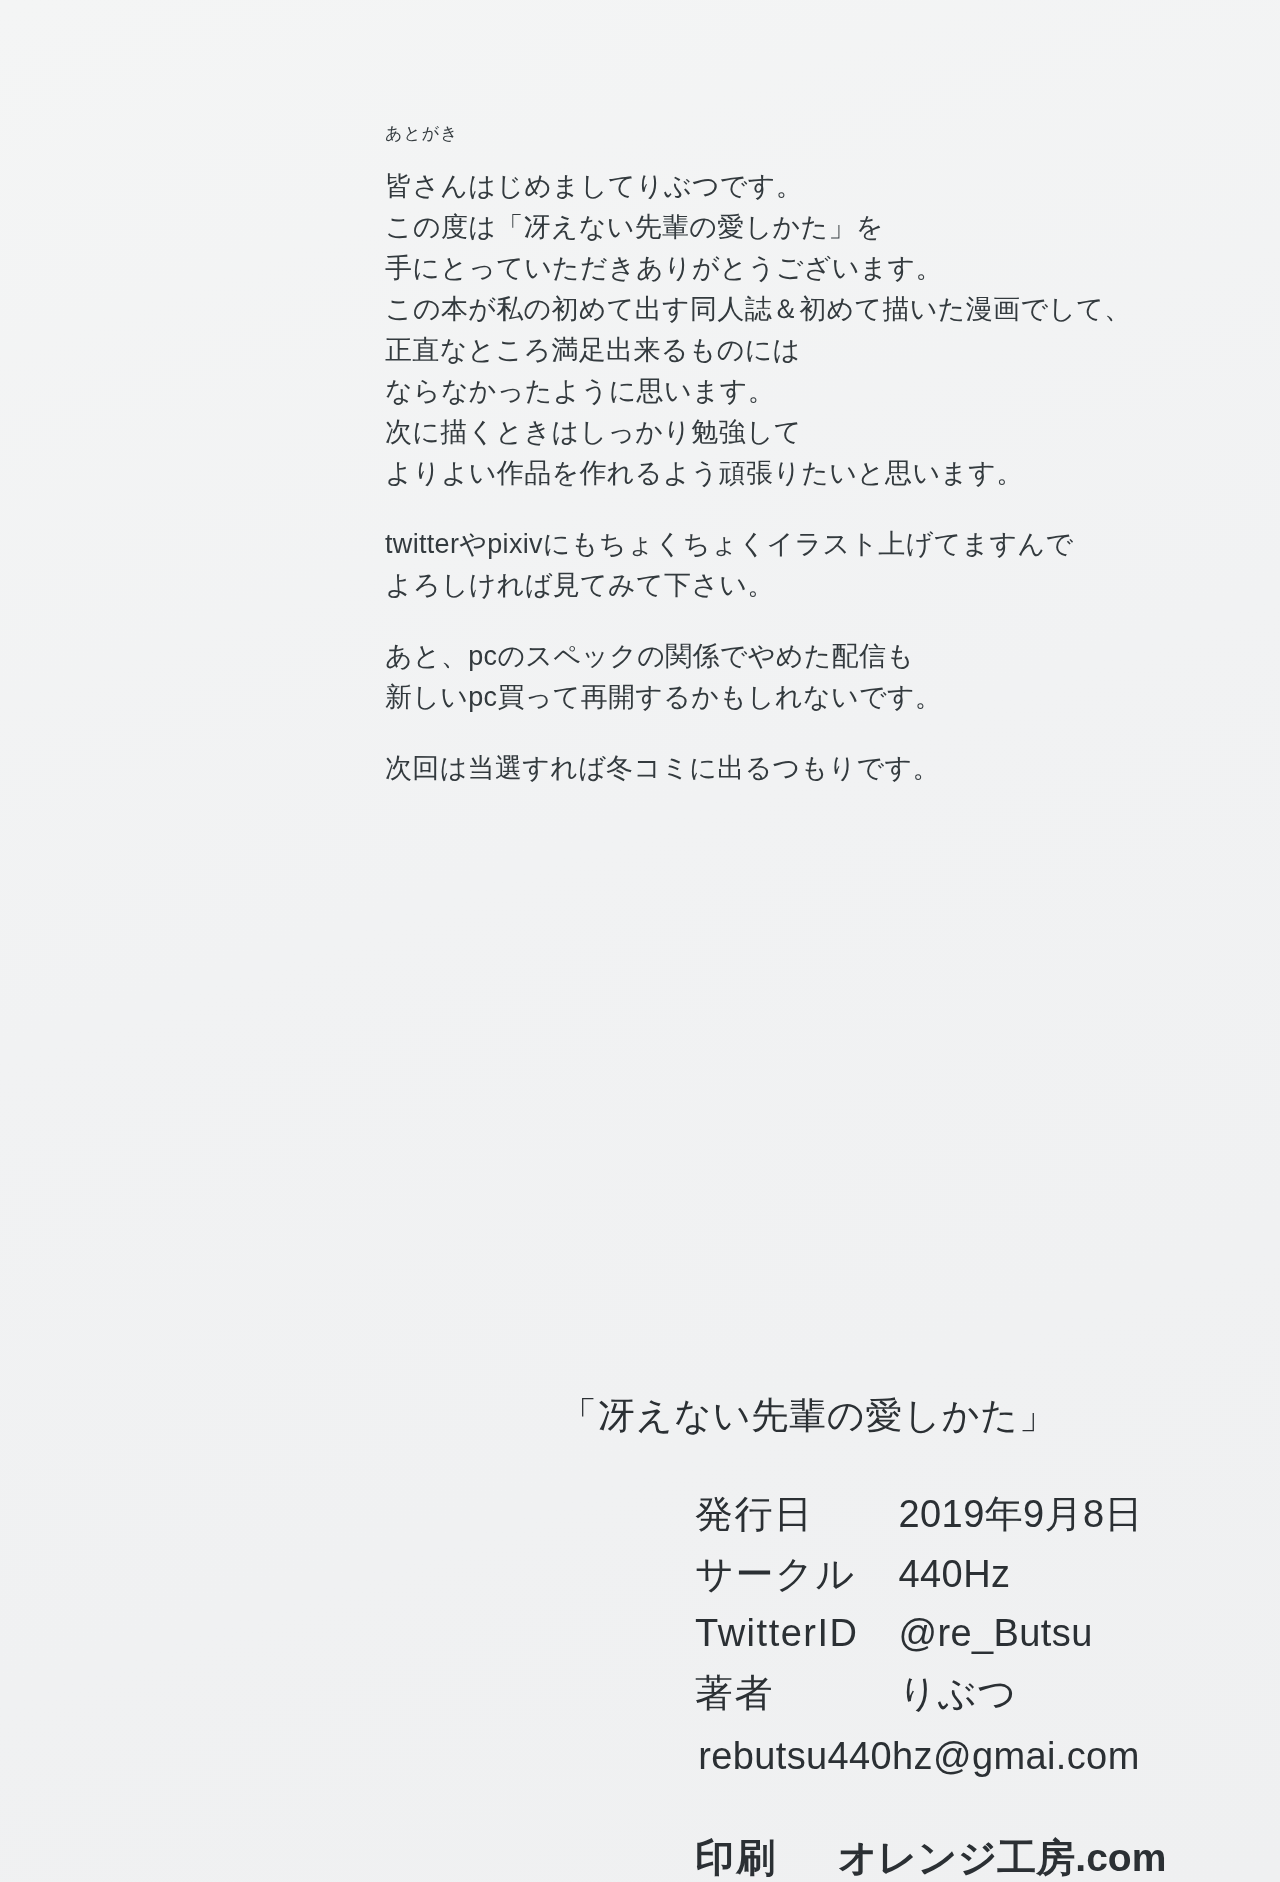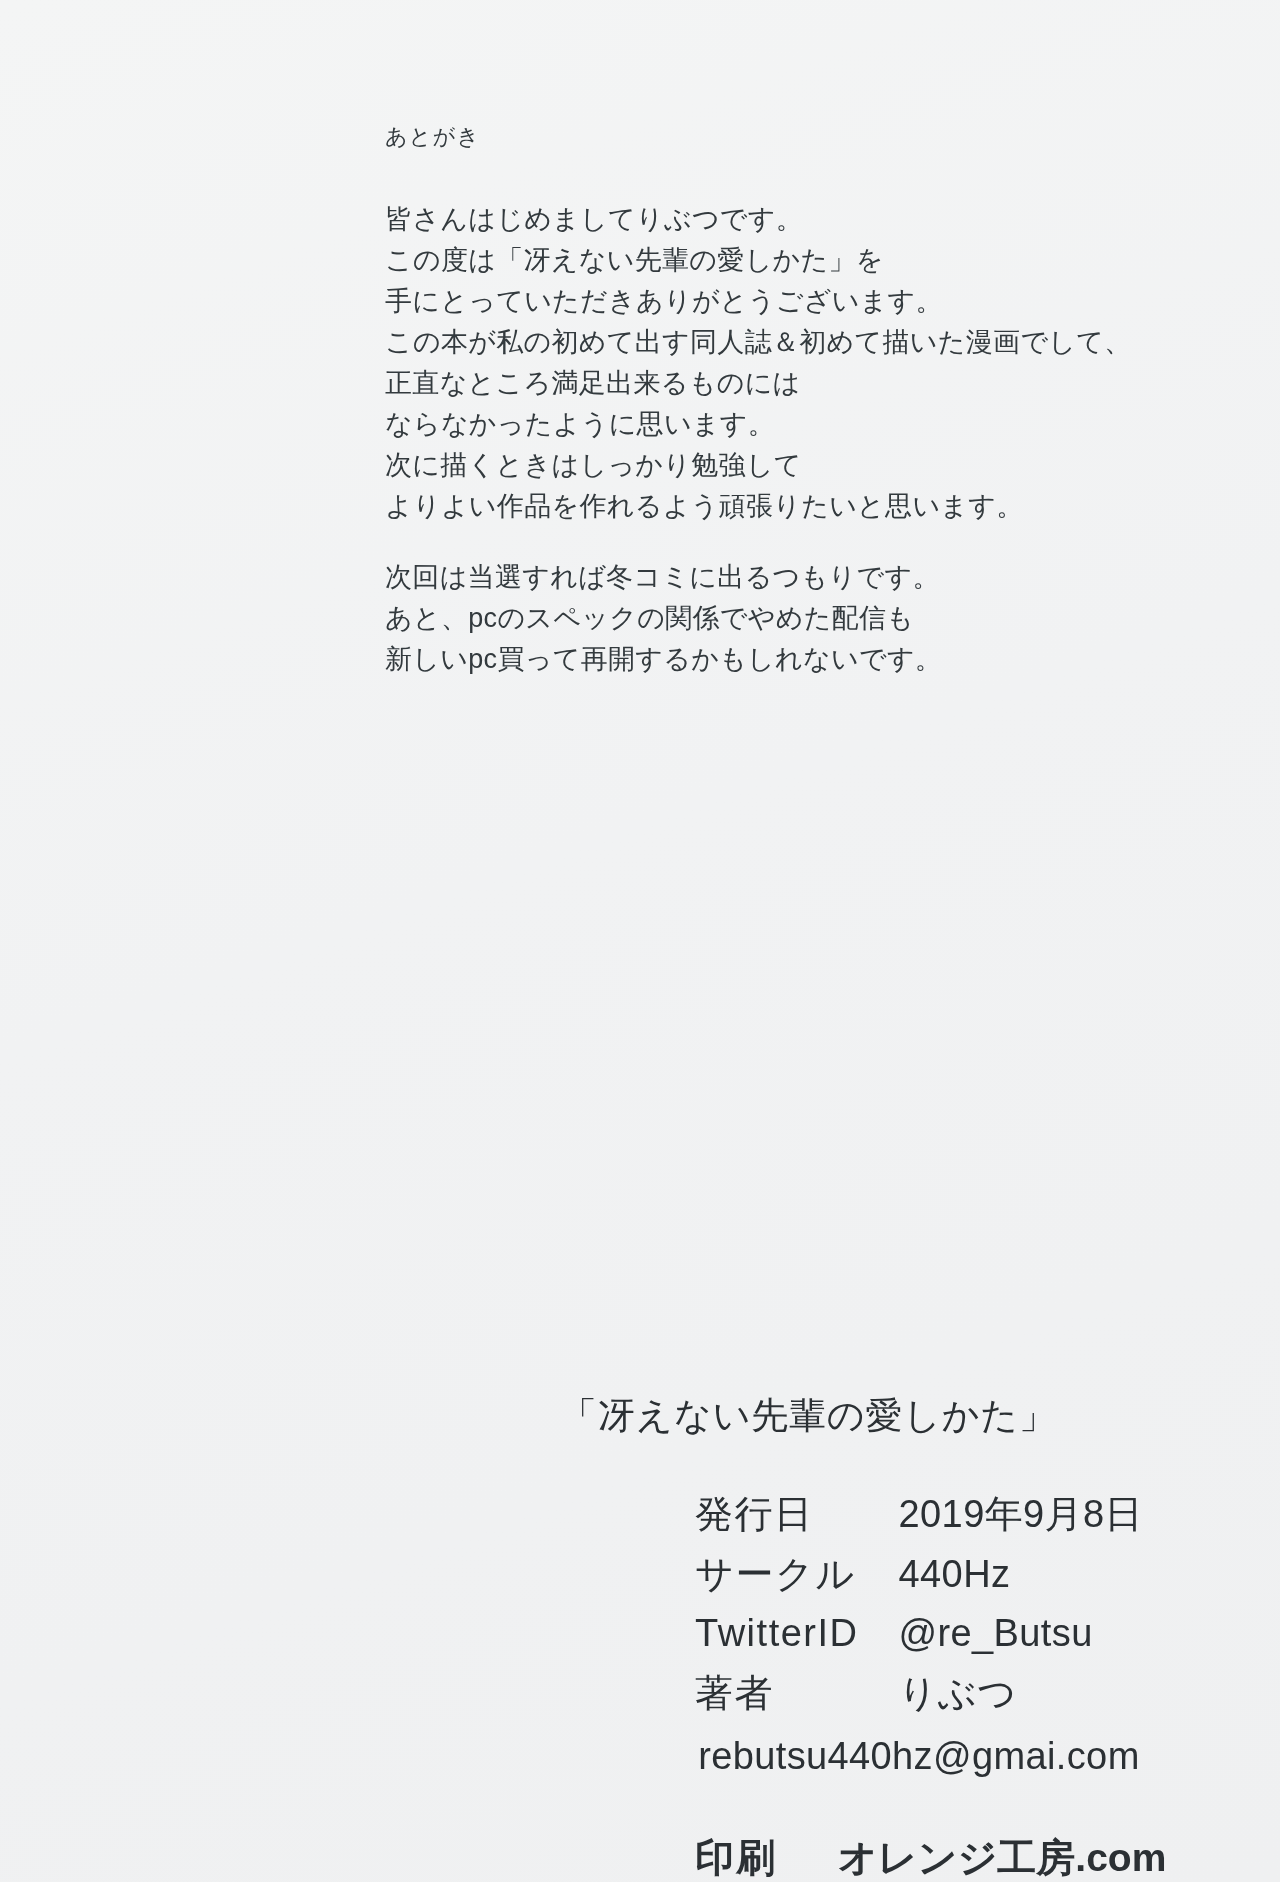--- a/index.html
+++ b/index.html
@@ -20,25 +20,25 @@
     inset: 0;
     background: linear-gradient(160deg, #f4f5f5 0%, #f1f2f3 45%, #eff0f1 100%);
   }
   .afterword {
     position: absolute;
     left: 385px;
     top: 122px;
     width: 780px;
   }
   .afterword-title {
-    font-size: 22px;
+    font-size: 17px;
     line-height: 1.4;
     color: #333a3e;
     letter-spacing: 0.06em;
-    margin-bottom: 46px;
+    margin-bottom: 20px;
   }
   .para {
     font-size: 27px;
     line-height: 1.52;
     color: #333a3e;
     letter-spacing: 0.012em;
     margin: 0 0 30px 0;
     white-space: pre-line;
   }
   .para.last {
@@ -107,23 +107,25 @@
   <section class="afterword">
     <div class="afterword-title">あとがき</div>
     <p class="para">皆さんはじめましてりぶつです。
 この度は「冴えない先輩の愛しかた」を
 手にとっていただきありがとうございます。
 この本が私の初めて出す同人誌＆初めて描いた漫画でして、
 正直なところ満足出来るものには
 ならなかったように思います。
 次に描くときはしっかり勉強して
 よりよい作品を作れるよう頑張りたいと思います。</p>
-    <p class="para last">次回は当選すれば冬コミに出るつもりです。</p>
+    <p class="para">twitterやpixivにもちょくちょくイラスト上げてますんで
+よろしければ見てみて下さい。</p>
     <p class="para">あと、pcのスペックの関係でやめた配信も
 新しいpc買って再開するかもしれないです。</p>
+    <p class="para last">次回は当選すれば冬コミに出るつもりです。</p>
   </section>
 
   <section class="colophon">
     <div class="colophon-title">「冴えない先輩の愛しかた」</div>
 
     <table class="info-table">
       <tbody>
         <tr>
           <td class="info-label">発行日</td>
           <td class="info-value">2019年9月8日</td>

